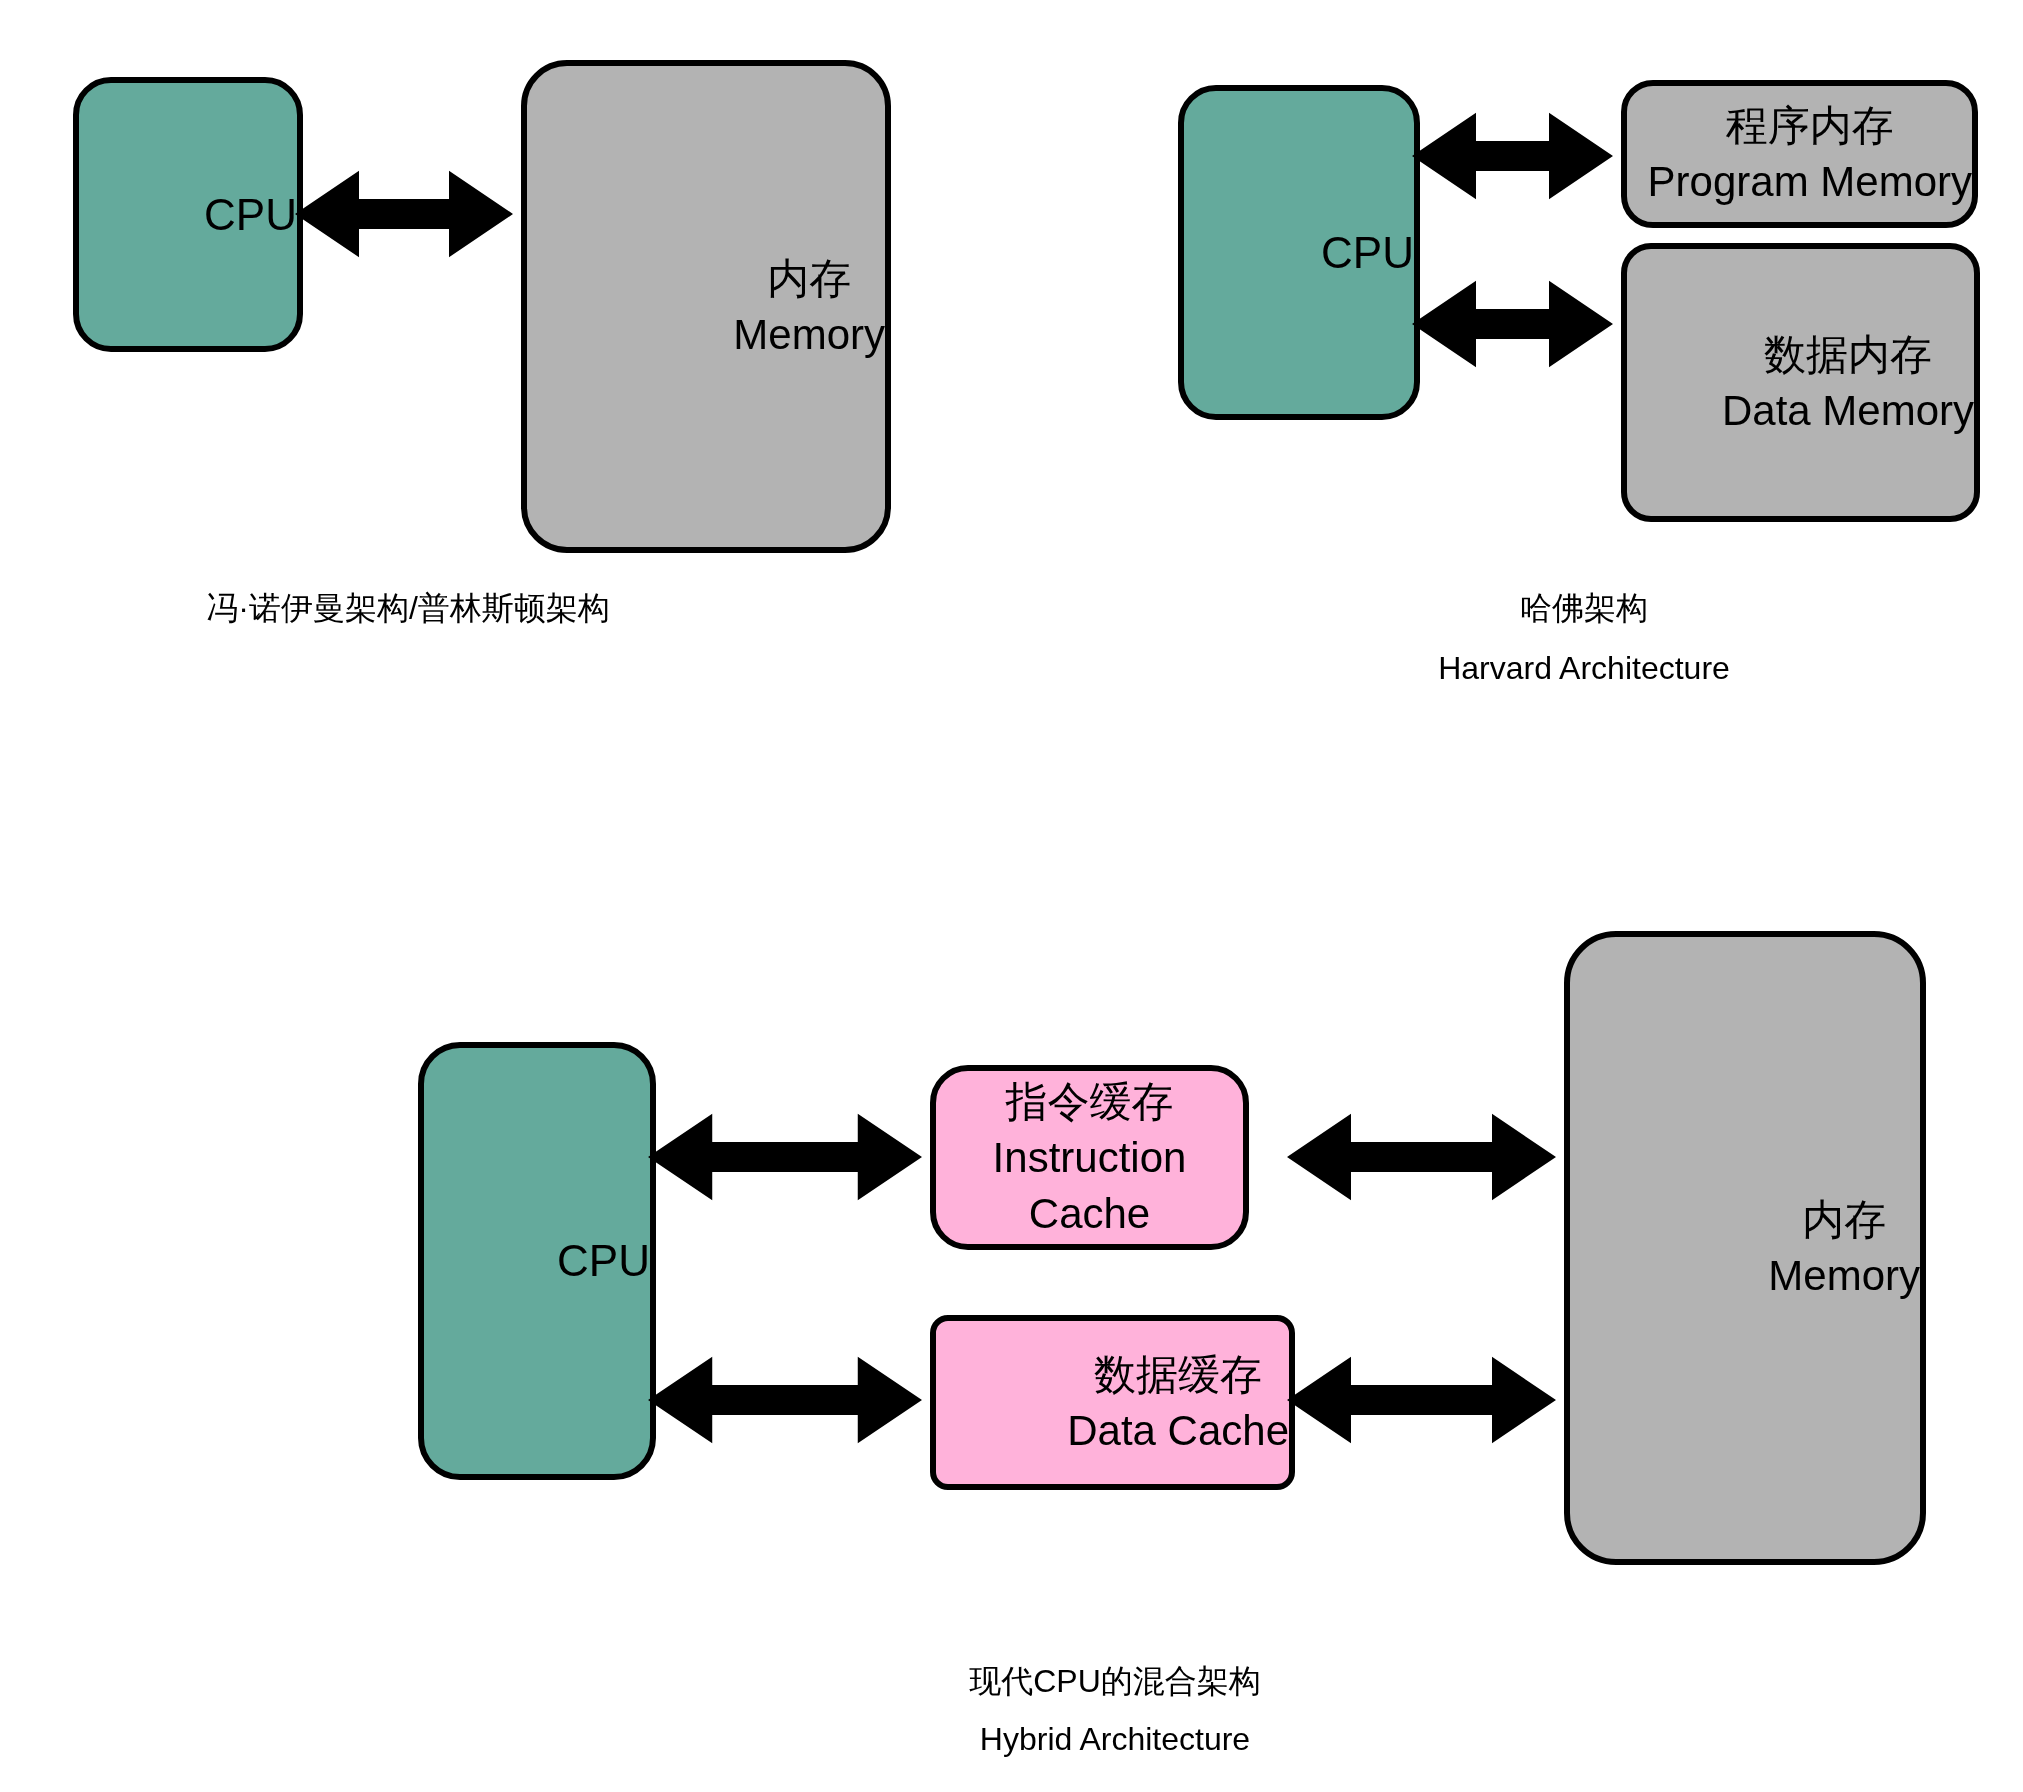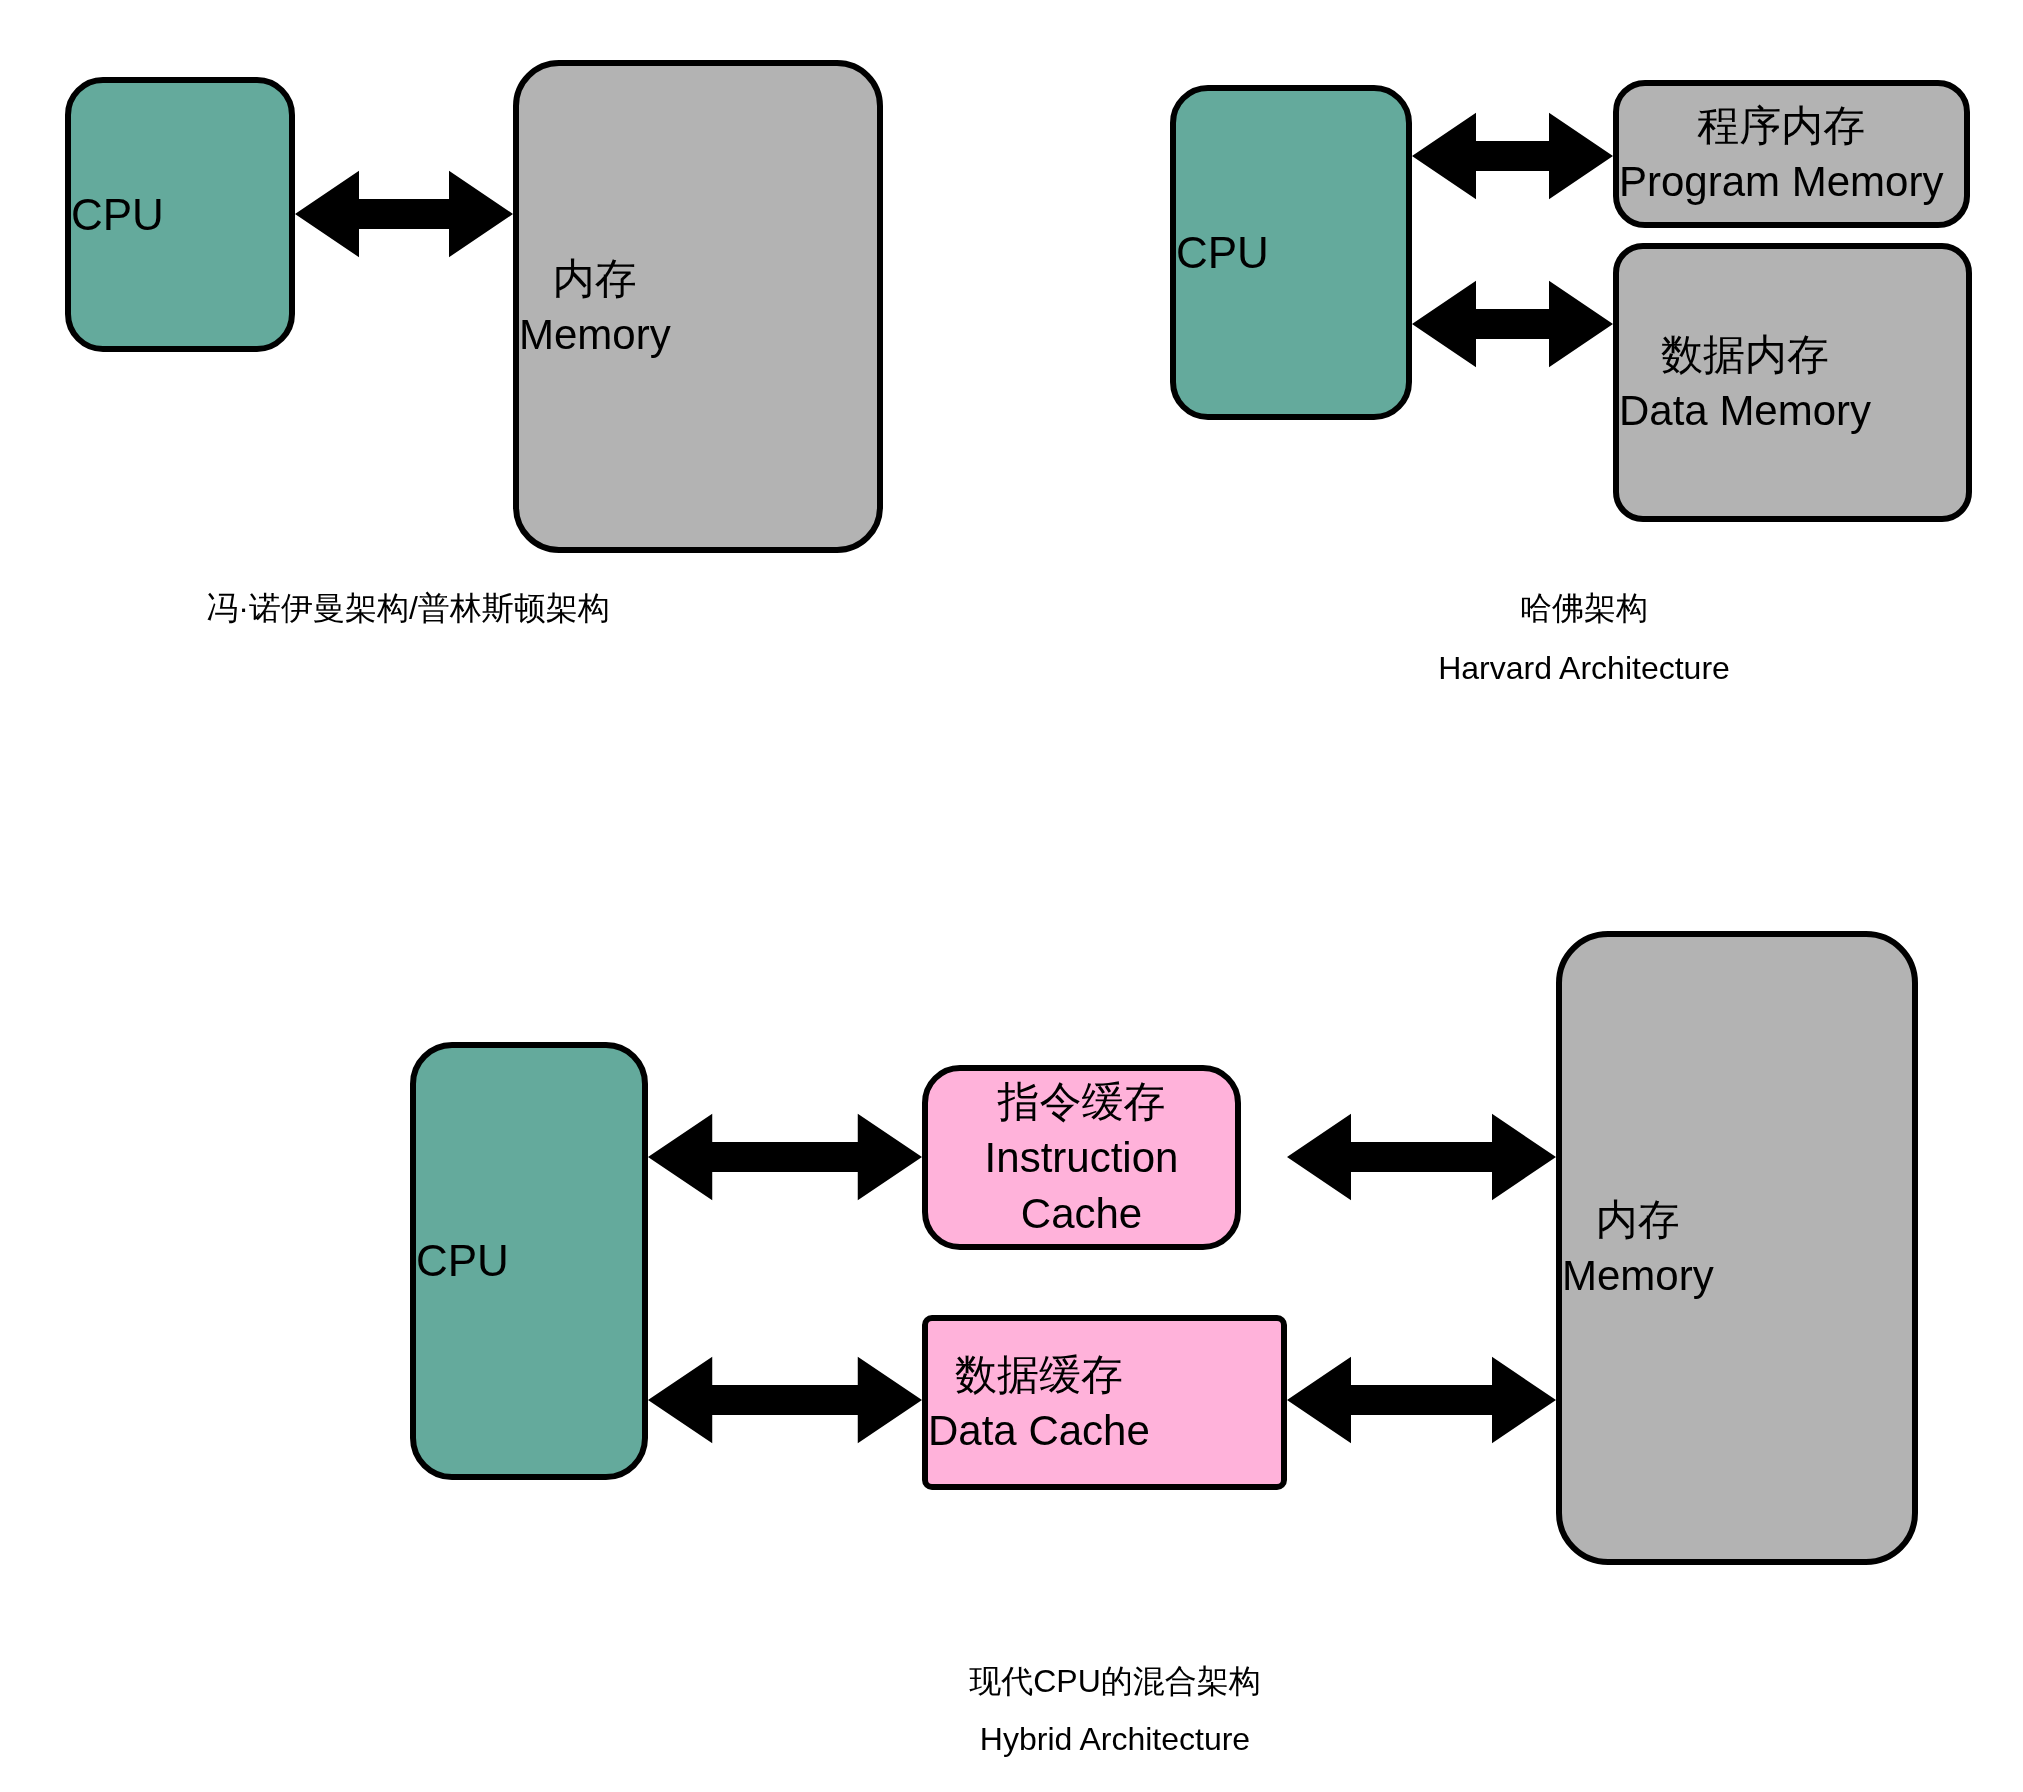--- a/index.html
+++ b/index.html
@@ -10,22 +10,23 @@
     font-family:"Liberation Sans","DejaVu Sans",sans-serif;
     color:var(--text,#000);
     overflow:hidden;
   }
   .box{
     position:absolute;
     box-sizing:border-box;
     border:6px solid var(--border,#000);
     display:flex;
     align-items:center;
-    justify-content:flex-start;
+    justify-content:flex-end;
     text-align:center;
+    margin-left:8px;
   }
   .cpu-fill{background:var(--cpu_fill,#64aa9c);}
   .mem-fill{background:var(--memory_fill,#b3b3b3);}
   .cache-fill{background:var(--cache_fill,#ffb2da);}
   .box .label{font-size:42px;line-height:56px;}
   .box .cpu-label{font-size:44px;}
   .label .line{display:block;}
   .arrow{position:absolute;display:block;}
   .arrow polygon{fill:var(--arrow,#000);}
   .caption{
@@ -104,21 +105,21 @@
     <polygon points="0,50 64,4 64,34 209,34 209,4 273,50 209,96 209,66 64,66 64,96"></polygon>
   </svg>
 
   <div class="box cache-fill" style="left:922px;top:1065px;width:319px;height:185px;border-radius:38px;">
     <div class="label">
       <span class="line">指令缓存</span>
       <span class="line">Instruction Cache</span>
     </div>
   </div>
 
-  <div class="box cache-fill" style="left:922px;top:1315px;width:365px;height:175px;border-radius:10px;">
+  <div class="box cache-fill" style="left:922px;top:1315px;width:365px;height:175px;border-radius:18px;">
     <div class="label">
       <span class="line">数据缓存</span>
       <span class="line">Data Cache</span>
     </div>
   </div>
 
   <svg class="arrow" style="left:1287px;top:1110px;width:269px;height:94px;" viewBox="0 0 269 100" preserveAspectRatio="none">
     <polygon points="0,50 64,4 64,34 205,34 205,4 269,50 205,96 205,66 64,66 64,96"></polygon>
   </svg>
 

